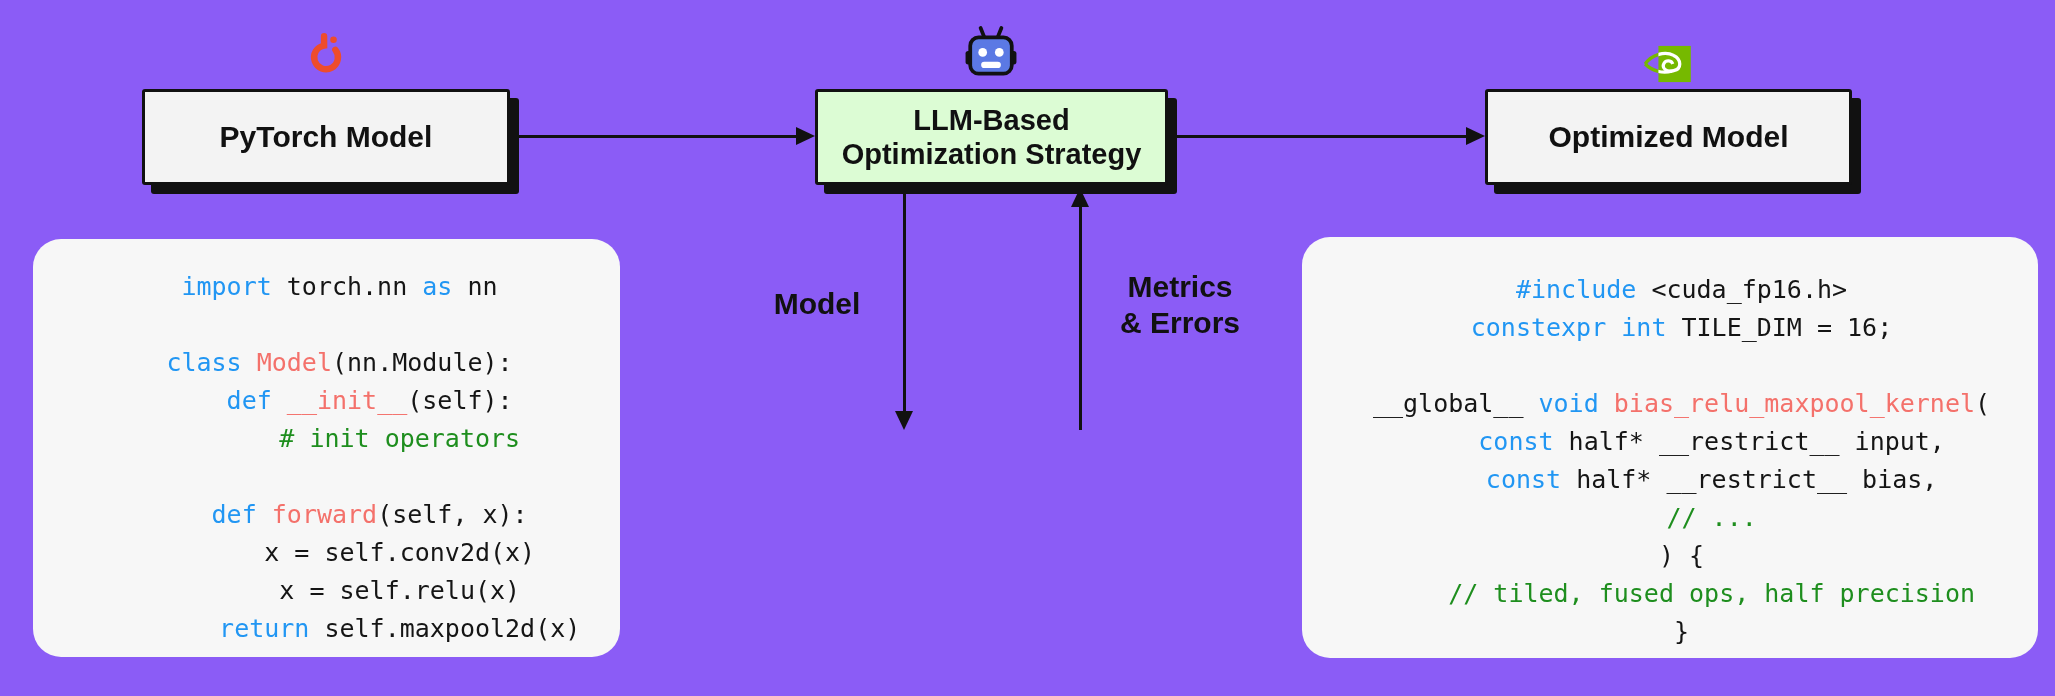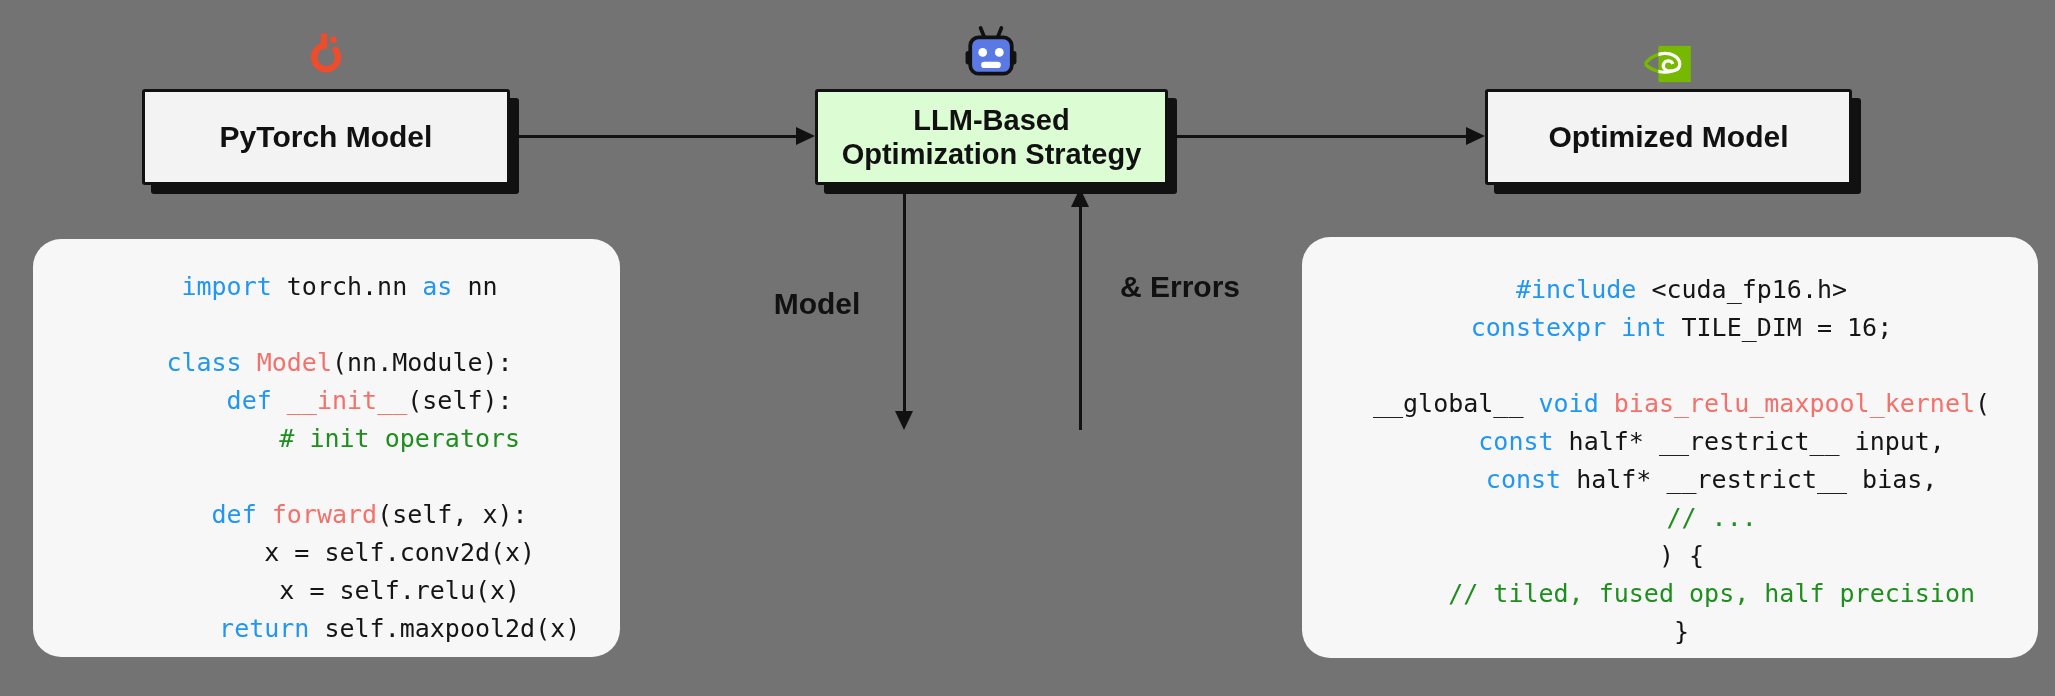--- a/index.html
+++ b/index.html
@@ -7,21 +7,21 @@
     --box-fill:#f3f3f3;
     --llm-fill:#dcfcd4;
     --panel-fill:#f7f7f7;
     --kw:#2196f3;
     --fn:#f4716b;
     --cm:#1e8e1e;
     --code-text:#151515;
   }
   html,body{margin:0;padding:0;background:#ffffff;}
   #canvas{
-    position:relative;width:2055px;height:696px;background:#737373;overflow:hidden;
+    position:relative;width:2055px;height:696px;background:#8b5cf6;overflow:hidden;
     font-family:"Liberation Sans",sans-serif;
   }
   .node{
     position:absolute;background:var(--box-fill);border:3px solid var(--line);
     box-shadow:9px 9px 0 var(--line);border-radius:3px;
     display:flex;flex-direction:column;align-items:center;justify-content:center;
     text-align:center;font-weight:700;font-size:30px;color:#111;z-index:3;
   }
   .node .l2{font-size:29px;line-height:34px;}
   .panel{
@@ -100,20 +100,21 @@
   <div class="vline" style="left:903px;top:186px;height:226px;"></div>
   <div class="arr-d" style="left:895px;top:411px;"></div>
 
   <div class="vline" style="left:1079px;top:203px;height:227px;"></div>
   <div class="arr-u" style="left:1071px;top:188px;"></div>
 
   <div class="edge-label" style="left:737px;top:286px;width:160px;">
     <span>Model</span>
   </div>
   <div class="edge-label" style="left:1085px;top:269px;width:190px;">
+    <div>Metrics</div>
     <div>&amp; Errors</div>
   </div>
 
   <div class="panel" id="left-code" style="left:33px;top:239px;width:561px;height:389px;padding:29px 0 0 26px;"><div class="code-line"><span class="kw">import</span><span class="pl"> torch.nn </span><span class="kw">as</span><span class="pl"> nn</span></div><div class="code-line">&nbsp;</div><div class="code-line"><span class="kw">class</span><span class="pl"> </span><span class="fn">Model</span><span class="pl">(nn.Module):</span></div><div class="code-line"><span class="pl">    </span><span class="kw">def</span><span class="pl"> </span><span class="fn">__init__</span><span class="pl">(self):</span></div><div class="code-line"><span class="cm">        # init operators</span></div><div class="code-line">&nbsp;</div><div class="code-line"><span class="pl">    </span><span class="kw">def</span><span class="pl"> </span><span class="fn">forward</span><span class="pl">(self, x):</span></div><div class="code-line"><span class="pl">        x = self.conv2d(x)</span></div><div class="code-line"><span class="pl">        x = self.relu(x)</span></div><div class="code-line"><span class="pl">        </span><span class="kw">return</span><span class="pl"> self.maxpool2d(x)</span></div></div>
 
   <div class="panel" id="right-code" style="left:1302px;top:237px;width:713px;height:387px;padding:34px 0 0 23px;"><div class="code-line"><span class="kw">#include</span><span class="pl"> &lt;cuda_fp16.h&gt;</span></div><div class="code-line"><span class="kw">constexpr</span><span class="pl"> </span><span class="kw">int</span><span class="pl"> TILE_DIM = 16;</span></div><div class="code-line">&nbsp;</div><div class="code-line"><span class="pl">__global__ </span><span class="kw">void</span><span class="pl"> </span><span class="fn">bias_relu_maxpool_kernel</span><span class="pl">(</span></div><div class="code-line"><span class="pl">    </span><span class="kw">const</span><span class="pl"> half* __restrict__ input,</span></div><div class="code-line"><span class="pl">    </span><span class="kw">const</span><span class="pl"> half* __restrict__ bias,</span></div><div class="code-line"><span class="cm">    // ...</span></div><div class="code-line"><span class="pl">) {</span></div><div class="code-line"><span class="cm">    // tiled, fused ops, half precision</span></div><div class="code-line"><span class="pl">}</span></div></div>
 
 </div>
 
 </body></html>

